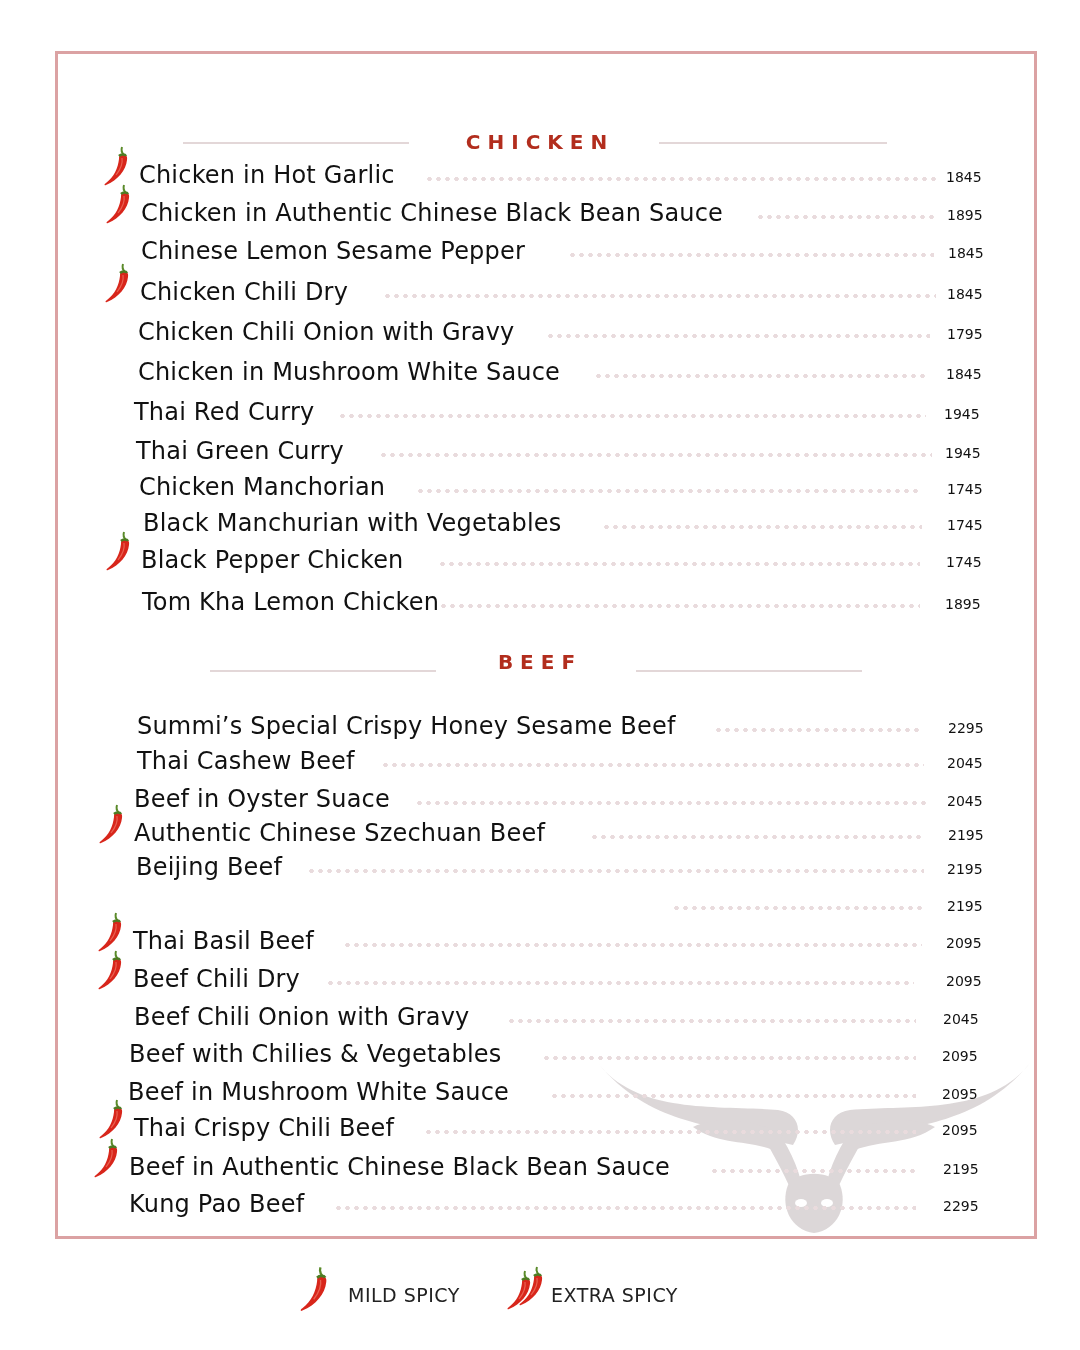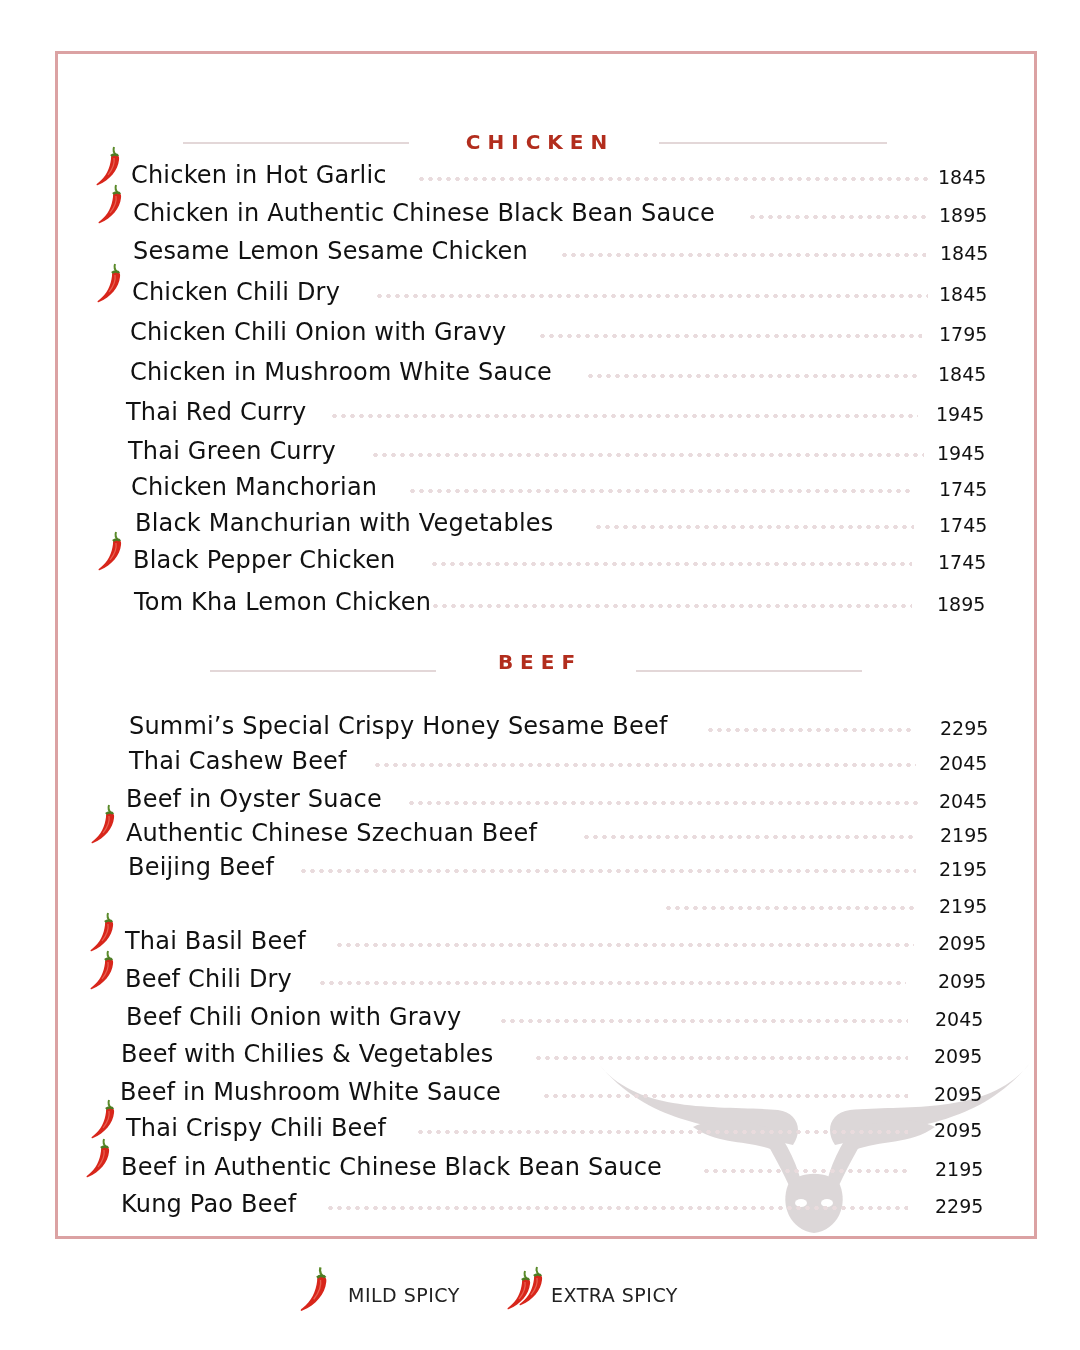--- a/index.html
+++ b/index.html
@@ -4,28 +4,28 @@
 <style>
   html, body { margin:0; padding:0; background:#ffffff; }
   body { width:1080px; height:1350px; position:relative; overflow:hidden;
          font-family:"DejaVu Sans", sans-serif; color:#111; }
   .frame { position:absolute; left:55px; top:51px; width:982px; height:1188px;
            border:3px solid #dba2a3; box-sizing:border-box; }
   .section-head { position:absolute; left:0; width:1080px; height:30px; }
   .section-head .line { position:absolute; height:2px; background:#e3d7d8; }
   .section-head .title { position:absolute; left:0; width:1080px; text-align:center;
           color:#b22d1d; font-weight:bold; letter-spacing:7px; font-size:20px; }
-  .row { position:absolute; left:4px; width:956px; height:36px; }
+  .row { position:absolute; left:12px; width:956px; height:36px; }
   .row .chili { position:absolute; width:30px; height:44px; }
   .row .name { position:absolute; font-size:24px; line-height:30px; white-space:nowrap;
           font-family:"DejaVu Sans", sans-serif; letter-spacing:0.2px; }
   .row .leader { position:absolute; height:6px;
           background-image: radial-gradient(circle, #e9dbdd 0 2px, transparent 2.5px);
           background-size:9px 6px; background-repeat:repeat-x; }
-  .row .price { position:absolute; font-size:19px; line-height:30px; }
+  .row .price { position:absolute; font-size:14px; line-height:30px; }
   .watermark { position:absolute; left:598px; top:1055px; width:432px; height:185px; opacity:0.9; }
   .legend { position:absolute; top:1262px; left:0; width:1080px; height:60px;padding-left:17px; }
   .legend .lbl { position:absolute; top:22px; font-size:19px; color:#222; letter-spacing:0.5px;
           font-family:"DejaVu Sans", sans-serif; }
 </style>
 </head>
 <body>
 
 <svg width="0" height="0" style="position:absolute">
   <defs>
@@ -57,21 +57,21 @@
     </div>
     <div class="row" style="top: 198px;">
       <svg class="chili" viewBox="0 0 30 44" style="left: 93px; top: -16px;">
         <use href="#chili-sym"></use>
       </svg>
       <span class="name" style="left: 129px;">Chicken in Authentic Chinese Black Bean Sauce</span>
       <span class="leader" style="left: 744px; width: 180px; top: 16px;"></span>
       <span class="price" style="left: 935px; top: 2px;">1895</span>
     </div>
     <div class="row" style="top: 236px;">
-      <span class="name" style="left: 129px;">Sesame Lemon Sesame Chicken</span>
+      <span class="name" style="left: 129px;">Chinese Lemon Sesame Pepper</span>
       <span class="leader" style="left: 556px; width: 366px; top: 16px;"></span>
       <span class="price" style="left: 936px; top: 2px;">1845</span>
     </div>
     <div class="row" style="top: 277px;">
       <svg class="chili" viewBox="0 0 30 44" style="left: 92px; top: -16px;">
         <use href="#chili-sym"></use>
       </svg>
       <span class="name" style="left: 128px;">Chicken Chili Dry</span>
       <span class="leader" style="left: 371px; width: 553px; top: 16px;"></span>
       <span class="price" style="left: 935px; top: 2px;">1845</span>

